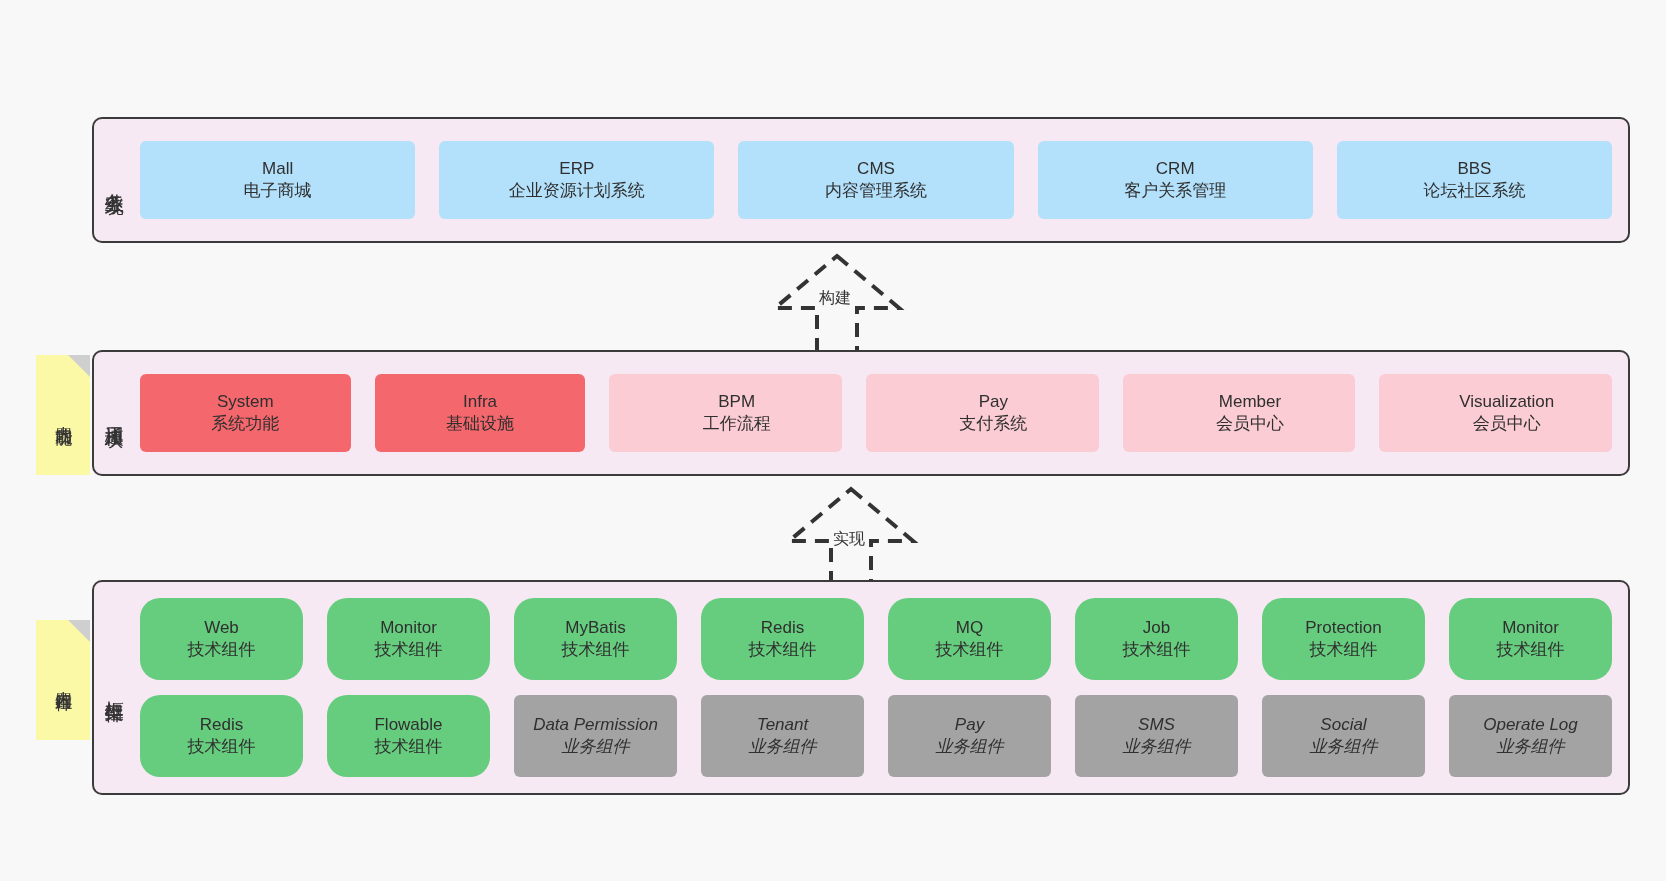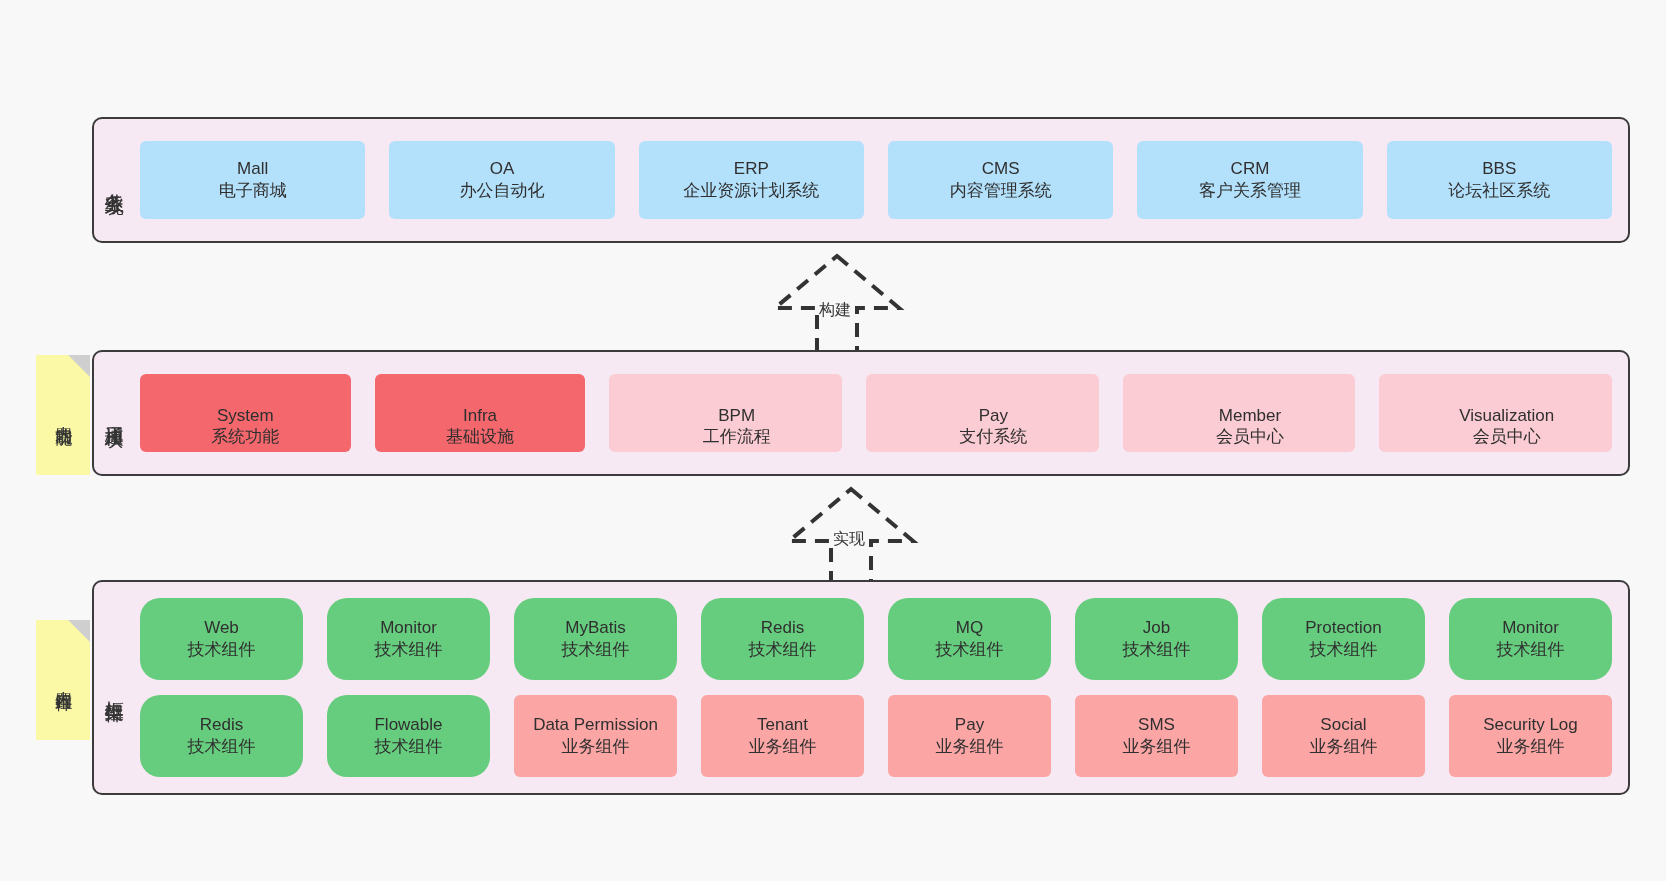--- a/index.html
+++ b/index.html
@@ -81,26 +81,26 @@
     line-height: 1.28;
     color: #2f2f2f;
     padding: 4px 6px;
     box-sizing: border-box;
     min-width: 0;
   }
   .node .n-name { display: block; }
   .node .n-sub  { display: block; }
 
   #layer-business .node { height: 78px; background: #b3e0fb; }
-  #layer-modules  .node { height: 78px; justify-content: flex-end; }
+  #layer-modules  .node { height: 78px; }
   .node.red       { background: #f4676d; }
   .node.pink      { background: #fbccd3; padding-left: 28px; }
   #layer-framework .node { height: 82px; }
   .node.green       { background: #66cd7f; border-radius: 20px; }
-  .node.lightgreen  { background: #fca5a5; }
+  .node.lightgreen  { background: #a3a3a3; font-style: italic; }
 
   
   .sticky {
     position: absolute;
     width: 54px;
     height: 120px;
     background: #fbf8a6;
     box-sizing: border-box;
     display: flex;
     align-items: center;
@@ -134,39 +134,35 @@
   #connector-implement { left: 771px; top: 485px; }
   .connector svg { display: block; overflow: visible; }
   .connector-label {
     position: absolute;
     font-size: 16px;
     color: #333333;
     background: transparent;
     white-space: nowrap;
     user-select: none;
   }
-  #connector-build .connector-label     { left: 62px; top: 36px; margin-top: 12px; }
+  #connector-build .connector-label     { left: 62px; top: 36px; }
   #connector-implement .connector-label { left: 62px; top: 44px; }
 </style>
 </head>
 <body>
 
 <div id="canvas">
 
   <div class="layer-panel" id="layer-business">
     <div class="layer-title">业务系统</div>
     <div class="layer-body">
       <div class="node-row">
         <div class="node">
           <span class="n-name">Mall</span>
           <span class="n-sub">电子商城</span>
-        </div>
-        <div class="node">
-          <span class="n-name">OA</span>
-          <span class="n-sub">办公自动化</span>
         </div>
         <div class="node">
           <span class="n-name">ERP</span>
           <span class="n-sub">企业资源计划系统</span>
         </div>
         <div class="node">
           <span class="n-name">CMS</span>
           <span class="n-sub">内容管理系统</span>
         </div>
         <div class="node">
@@ -297,21 +293,21 @@
         </div>
         <div class="node lightgreen">
           <span class="n-name">SMS</span>
           <span class="n-sub">业务组件</span>
         </div>
         <div class="node lightgreen">
           <span class="n-name">Social</span>
           <span class="n-sub">业务组件</span>
         </div>
         <div class="node lightgreen">
-          <span class="n-name">Security Log</span>
+          <span class="n-name">Operate Log</span>
           <span class="n-sub">业务组件</span>
         </div>
       </div>
 
     </div>
   </div>
 
 </div>
 
 </body></html>

